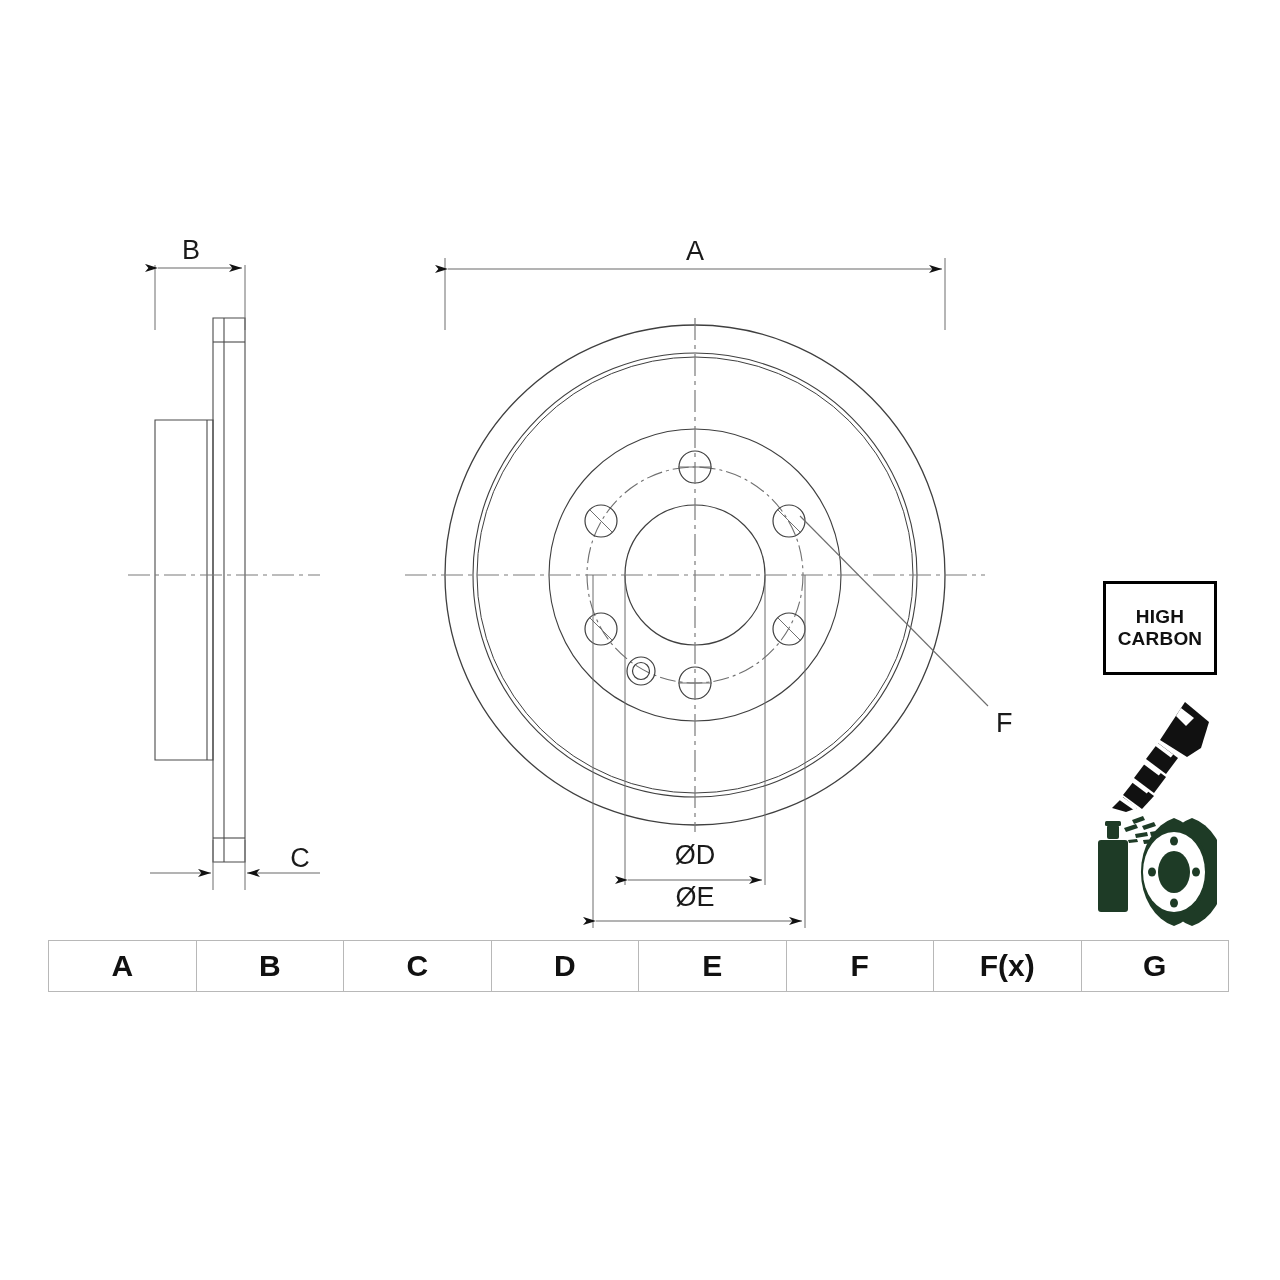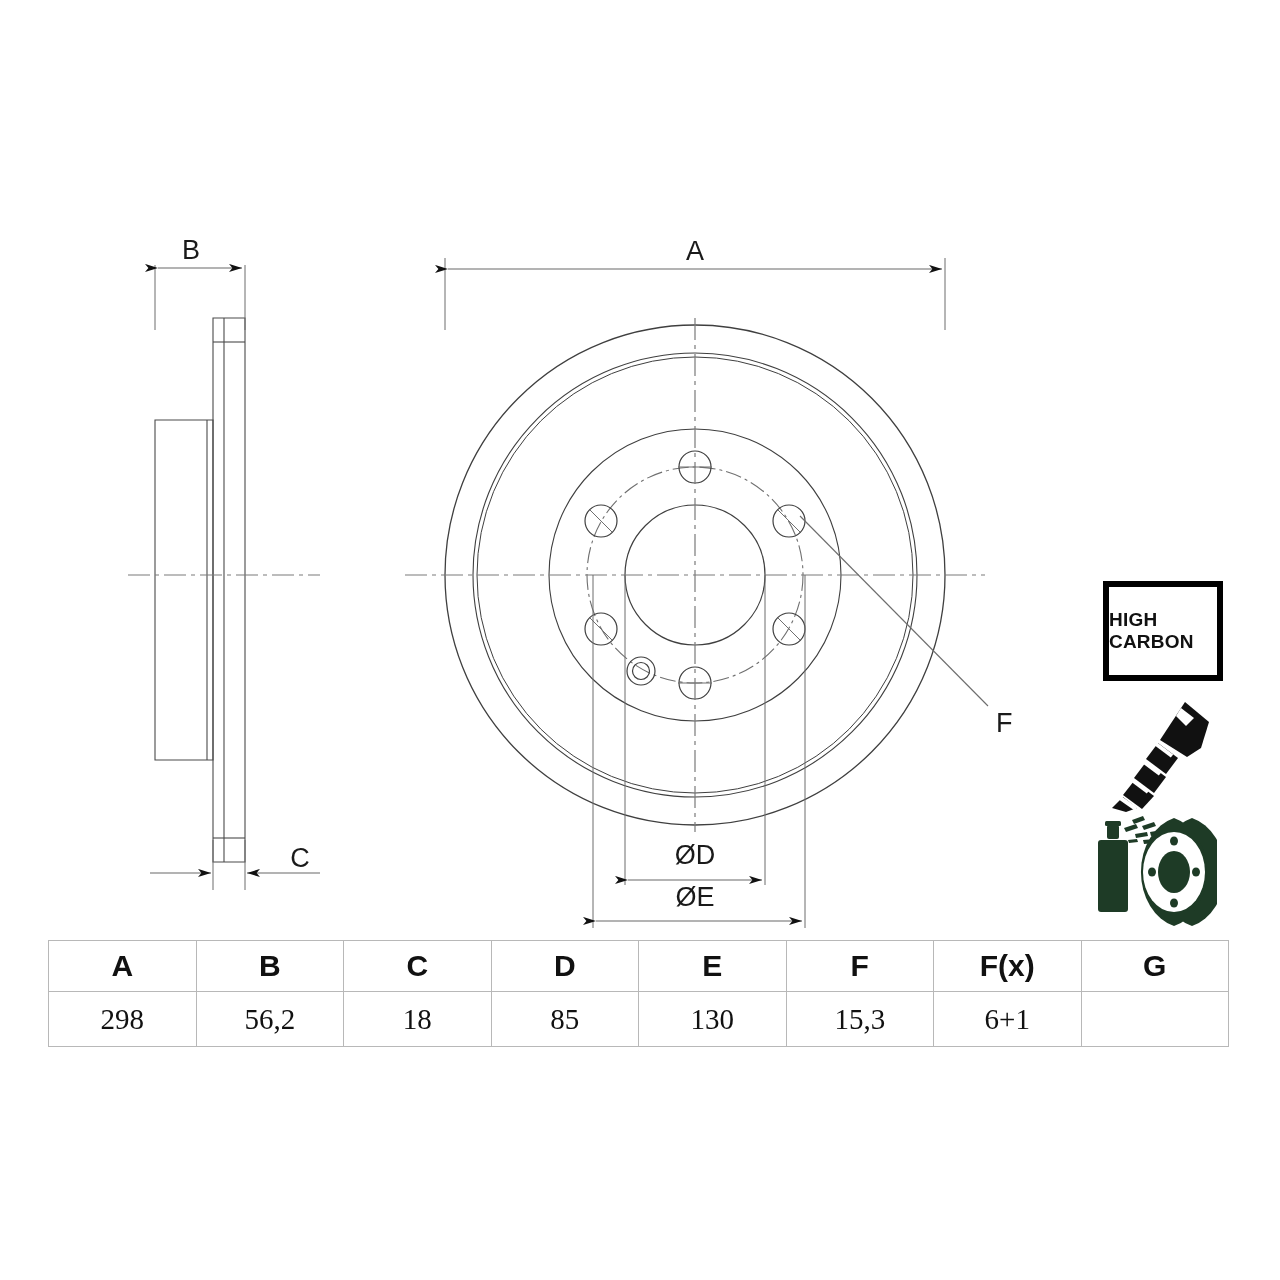--- a/index.html
+++ b/index.html
@@ -60,24 +60,25 @@
     font-weight: normal;
   }
 
   
   #high-carbon-badge {
     position: absolute;
     left: 1103px;
     top: 581px;
     width: 108px;
     height: 88px;
-    border: 6px solid #000000;
+    border: 3px solid #000000;
     background: #ffffff;
     display: flex;
     flex-direction: column;
+    align-items: center;
     justify-content: center;
     line-height: 1.18;
   }
   #high-carbon-badge span {
     font-family: "Liberation Sans", sans-serif;
     font-size: 19px;
     font-weight: bold;
     color: #111111;
     letter-spacing: .2px;
   }
@@ -274,26 +275,16 @@
       <tr class="head">
         <td>A</td>
         <td>B</td>
         <td>C</td>
         <td>D</td>
         <td>E</td>
         <td>F</td>
         <td>F(x)</td>
         <td>G</td>
       </tr>
-      <tr class="vals">
-        <td>298</td>
-        <td>56,2</td>
-        <td>18</td>
-        <td>85</td>
-        <td>130</td>
-        <td>15,3</td>
-        <td>6+1</td>
-        <td></td>
-      </tr>
     </tbody>
   </table>
 
 </div>
 
 </body></html>

